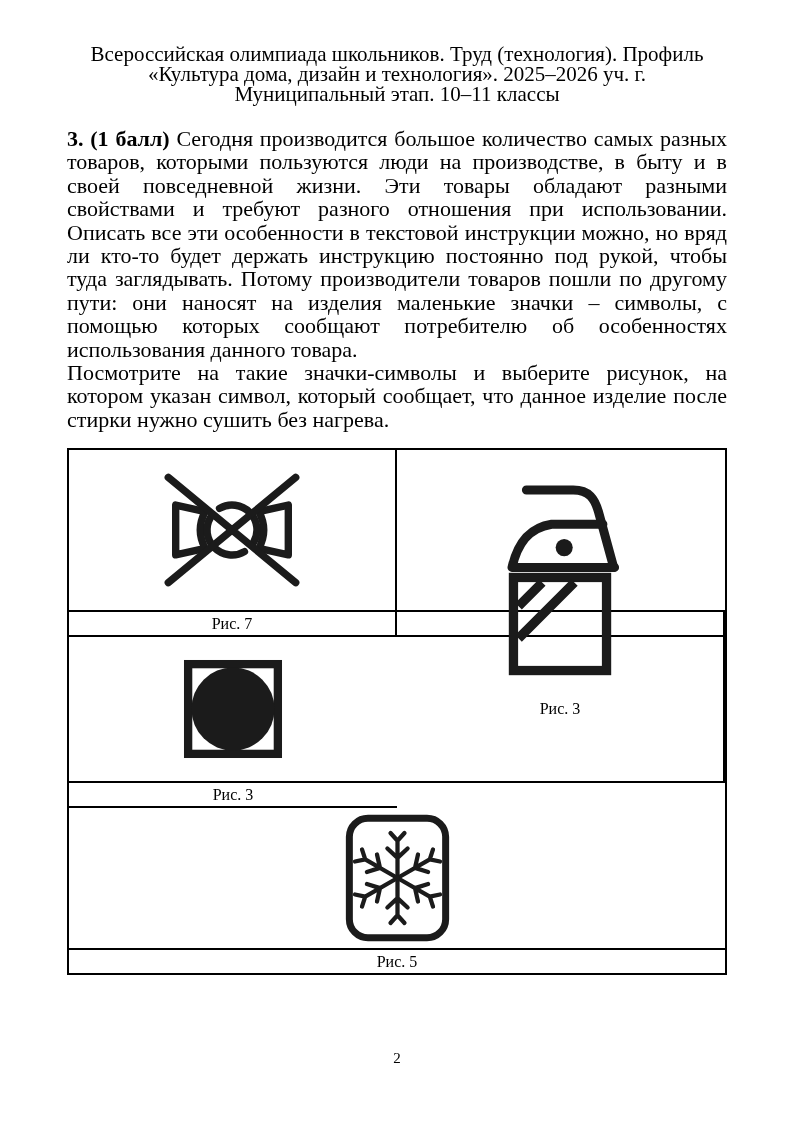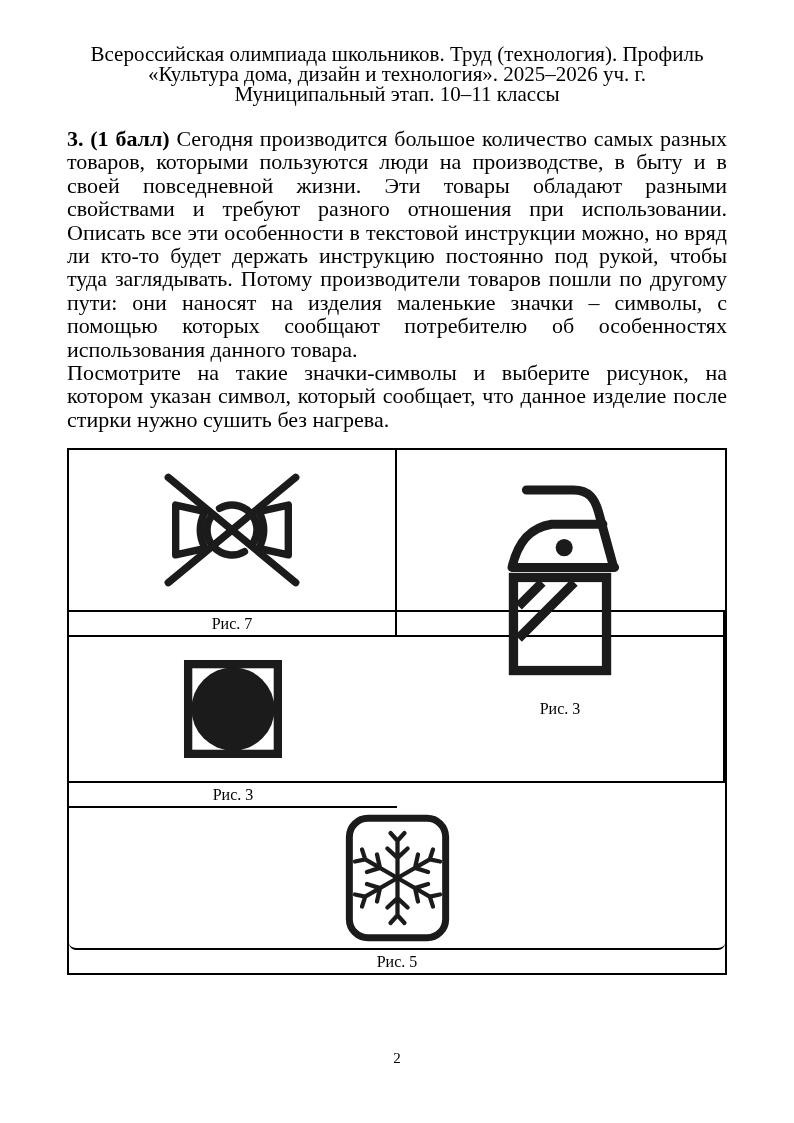--- a/index.html
+++ b/index.html
@@ -21,21 +21,21 @@
     margin-top:17px;
     border:2px solid #000;
     display:grid;
     grid-template-columns:1fr 1fr;
     grid-template-rows:162px 25px 146px 25px 142px 23px;
   }
   .cell { display:flex; align-items:center; justify-content:center; }
   .cap  { display:flex; align-items:center; justify-content:center; font-size:16px; }
   .br { border-right:2px solid #000; }
   .bb { border-bottom:2px solid #000; }
-  .span2 { grid-column:1 / span 2;border-radius:7px; }
+  .span2 { grid-column:1 / span 2; }
   .pagenum {
     position:absolute; top:1050px; left:0; width:100%;
     text-align:center; font-size:15px;
   }
   svg { display:block; }
   .stroke { fill:none; stroke:#1b1b1b; }
 </style>
 </head>
 <body>
 

